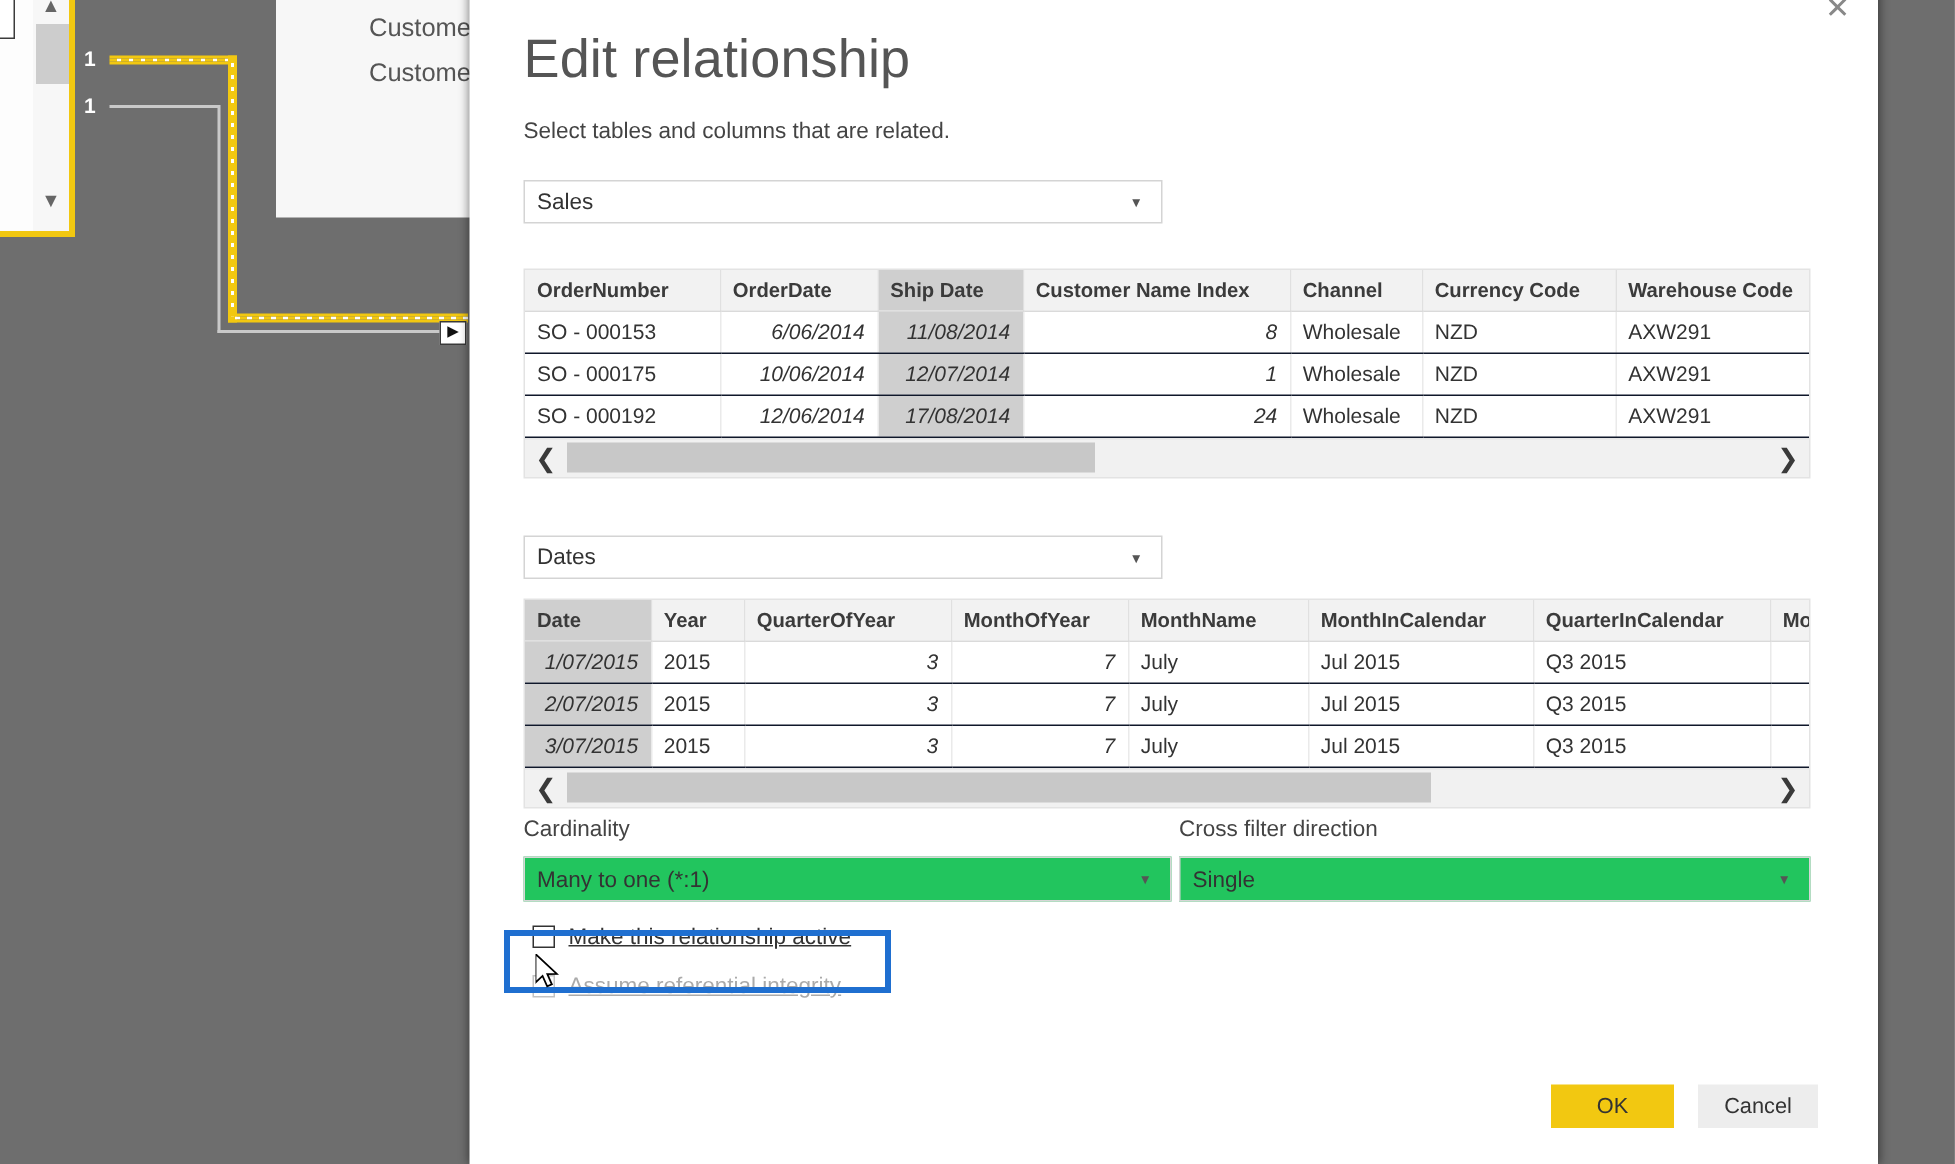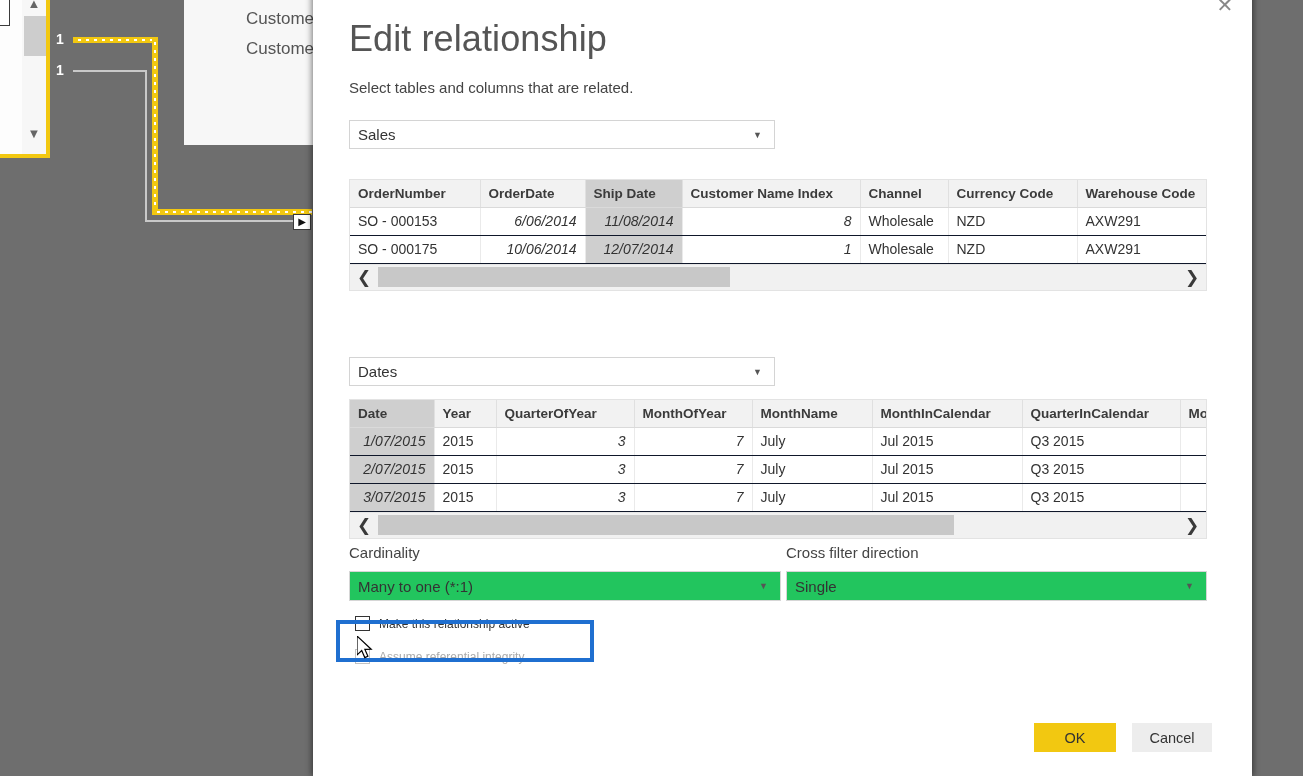--- a/index.html
+++ b/index.html
@@ -274,21 +274,21 @@
     align-items: center;
     gap: 9px;
   }
   .chk-box {
     width: 15px; height: 15px;
     border: 1px solid #333;
     background: #fff;
     flex: none;
   }
   .chk-box.disabled { border-color: #c2c2c2; }
-  .chk-label { font-size: 12px; color: #333; white-space: nowrap; }
+  .chk-label { font-size: 15px; color: #333; white-space: nowrap; text-decoration: underline; }
   .chk-label.disabled { color: #aaaaaa; }
 
   #focus-ring {
     position: absolute;
     left: 336px; top: 620px;
     width: 258px; height: 42px;
     border: 4px solid #1f6fd0;
     background: transparent;
     pointer-events: none;
   }
@@ -398,20 +398,29 @@
           <td class="num">8</td>
           <td>Wholesale</td>
           <td>NZD</td>
           <td>AXW291</td>
         </tr>
         <tr>
           <td>SO - 000175</td>
           <td class="dt">10/06/2014</td>
           <td class="dt sel">12/07/2014</td>
           <td class="num">1</td>
+          <td>Wholesale</td>
+          <td>NZD</td>
+          <td>AXW291</td>
+        </tr>
+        <tr>
+          <td>SO - 000192</td>
+          <td class="dt">12/06/2014</td>
+          <td class="dt sel">17/08/2014</td>
+          <td class="num">24</td>
           <td>Wholesale</td>
           <td>NZD</td>
           <td>AXW291</td>
         </tr>
       </tbody>
     </table>
     <div class="grid-scroll">
       <div class="gs-arrow">❮</div>
       <div class="gs-track">
         <div class="gs-thumb" style="width:44%;"></div>

